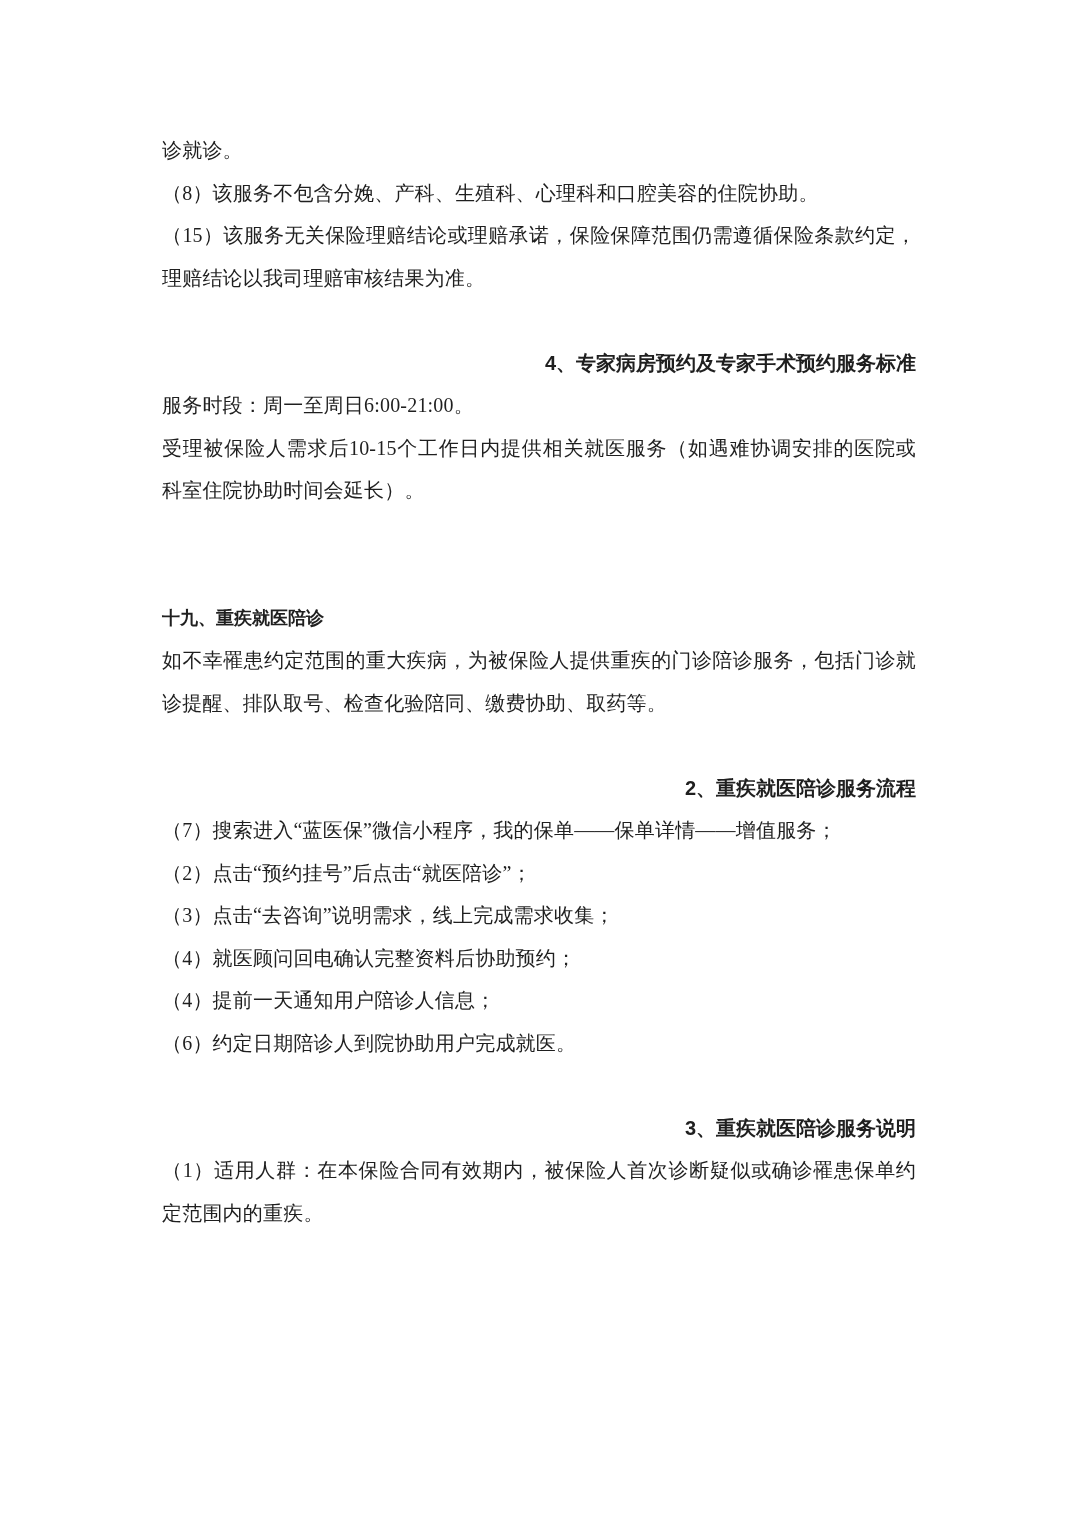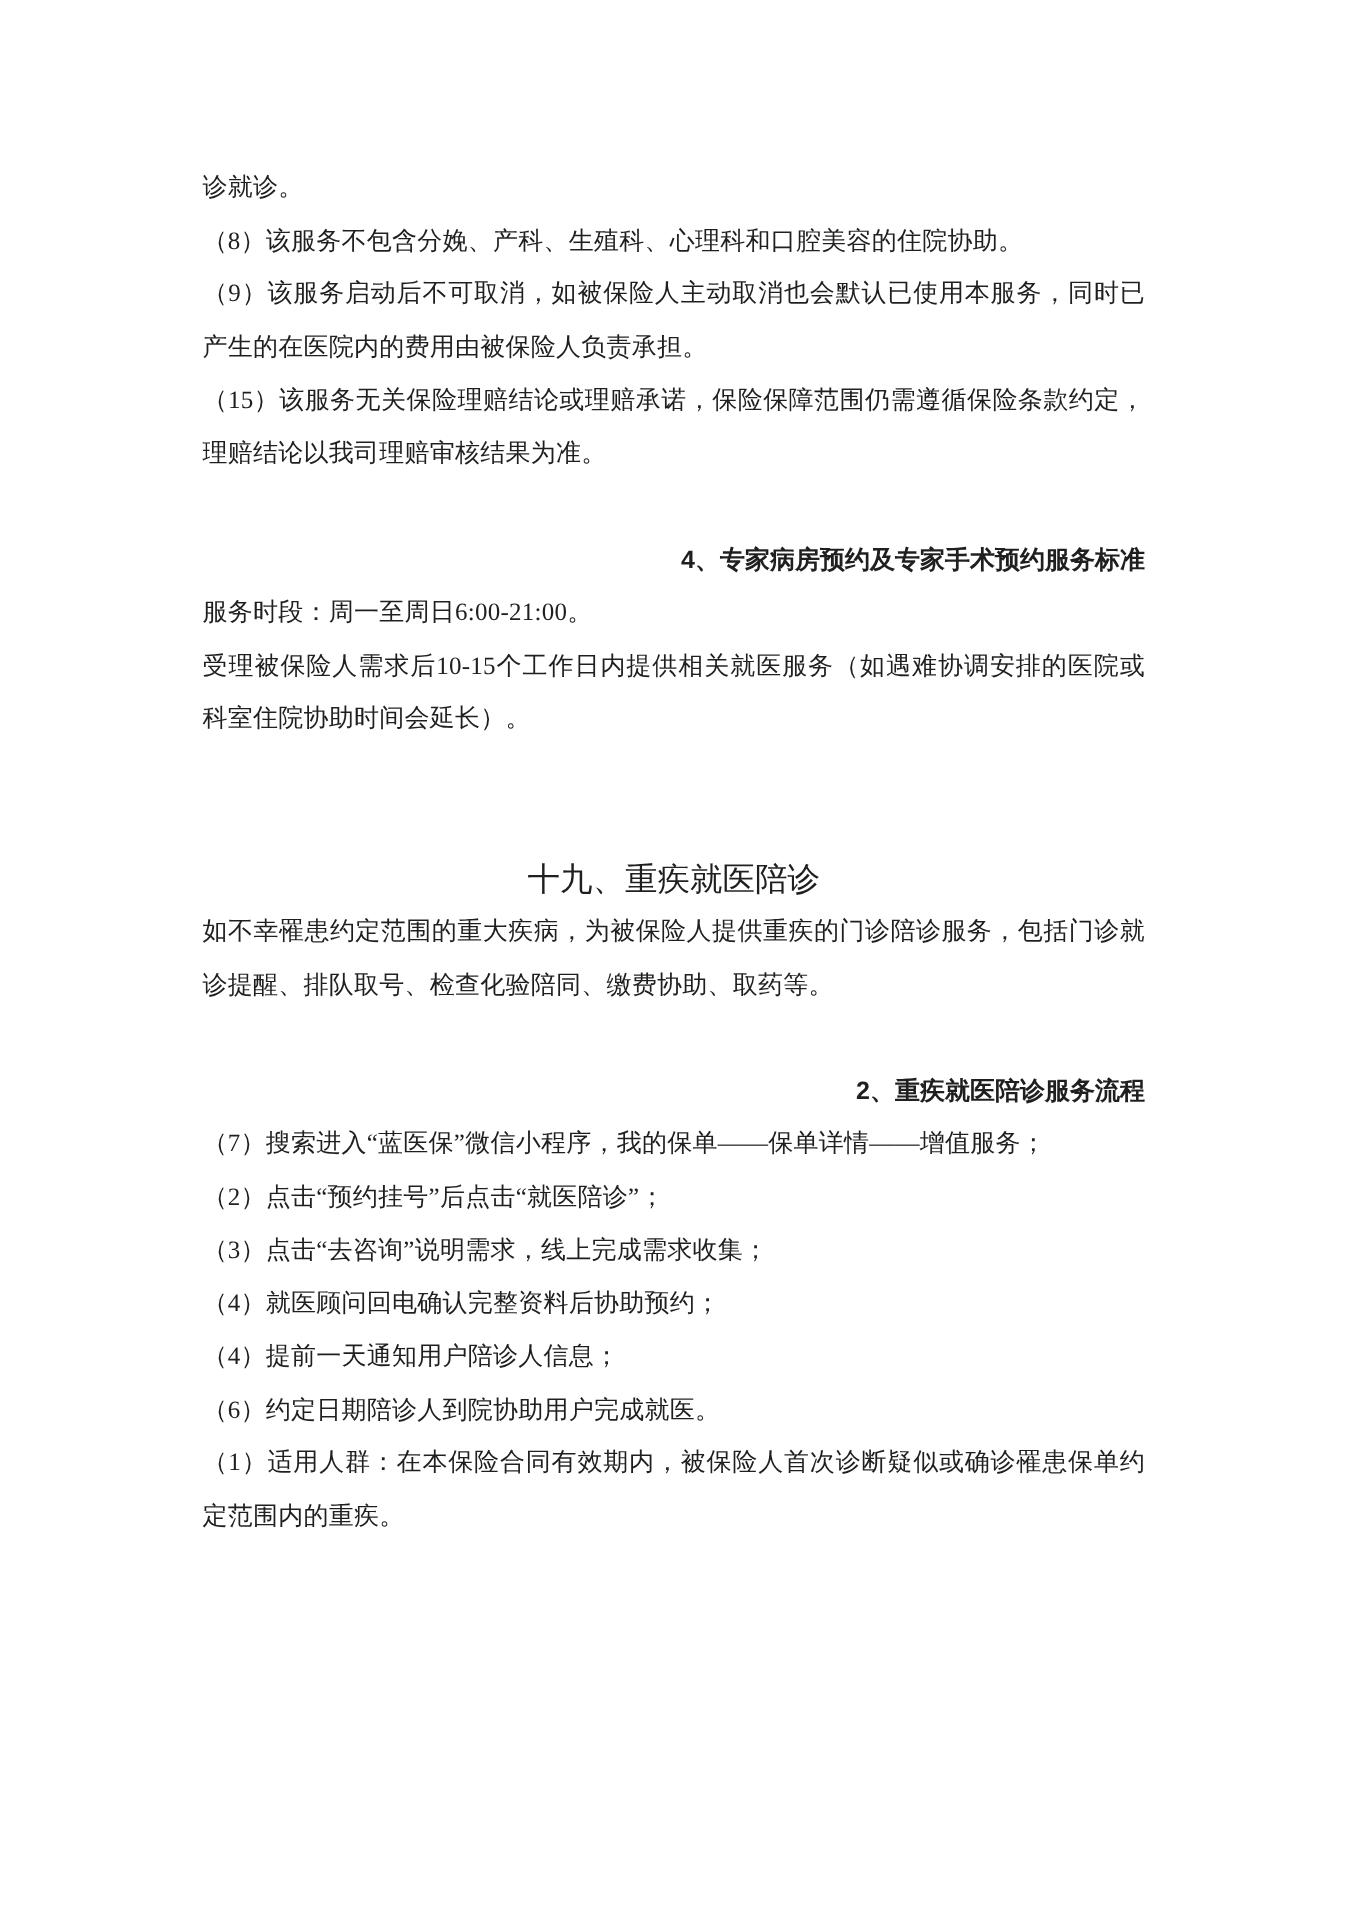--- a/index.html
+++ b/index.html
@@ -28,50 +28,50 @@
   }
   .heading {
     font-family: "Liberation Sans", "DejaVu Sans", sans-serif;
     font-weight: 700;
     font-size: 20px;
     line-height: 42.5px;
     text-align: right;
   }
   .section-heading {
     font-family: "Liberation Sans", "DejaVu Sans", sans-serif;
-    font-weight: 400;
-    font-size: 26px;
+    font-weight: 700;
+    font-size: 18px;
     line-height: 42.5px;
-    text-align: center;
+    text-align: left;
   }
   .mt1 { margin-top: 42.5px; }  
   .mt2 { margin-top: 85px; }    
 </style>
 </head>
 <body>
 
 <div class="page">
   <div class="doc">
 
     <div class="para">诊就诊。</div>
     <div class="para">（8）该服务不包含分娩、产科、生殖科、心理科和口腔美容的住院协助。</div>
-    <div class="para">（9）该服务启动后不可取消，如被保险人主动取消也会默认已使用本服务，同时已产生的在医院内的费用由被保险人负责承担。</div>
     <div class="para">（15）该服务无关保险理赔结论或理赔承诺，保险保障范围仍需遵循保险条款约定，理赔结论以我司理赔审核结果为准。</div>
 
     <div class="heading mt1">4、专家病房预约及专家手术预约服务标准</div>
     <div class="para">服务时段：周一至周日6:00-21:00。</div>
     <div class="para">受理被保险人需求后10-15个工作日内提供相关就医服务（如遇难协调安排的医院或科室住院协助时间会延长）。</div>
 
     <div class="section-heading mt2">十九、重疾就医陪诊</div>
     <div class="para">如不幸罹患约定范围的重大疾病，为被保险人提供重疾的门诊陪诊服务，包括门诊就诊提醒、排队取号、检查化验陪同、缴费协助、取药等。</div>
 
     <div class="heading mt1">2、重疾就医陪诊服务流程</div>
     <div class="para">（7）搜索进入“蓝医保”微信小程序，我的保单——保单详情——增值服务；</div>
     <div class="para">（2）点击“预约挂号”后点击“就医陪诊”；</div>
     <div class="para">（3）点击“去咨询”说明需求，线上完成需求收集；</div>
     <div class="para">（4）就医顾问回电确认完整资料后协助预约；</div>
     <div class="para">（4）提前一天通知用户陪诊人信息；</div>
     <div class="para">（6）约定日期陪诊人到院协助用户完成就医。</div>
 
+    <div class="heading mt1">3、重疾就医陪诊服务说明</div>
     <div class="para">（1）适用人群：在本保险合同有效期内，被保险人首次诊断疑似或确诊罹患保单约定范围内的重疾。</div>
 
   </div>
 </div>
 
 </body></html>

